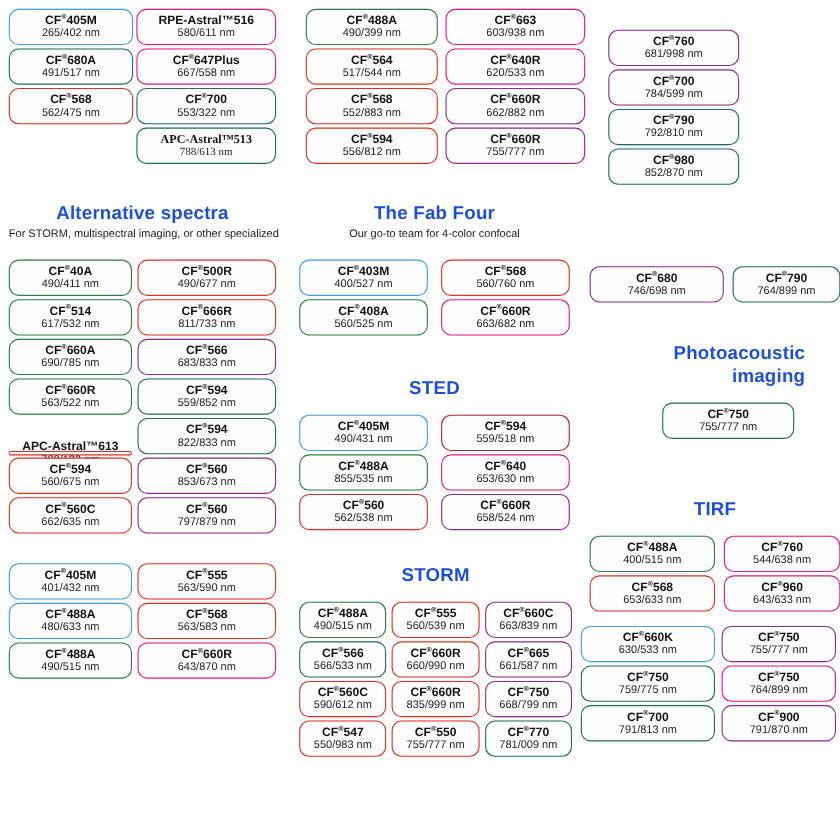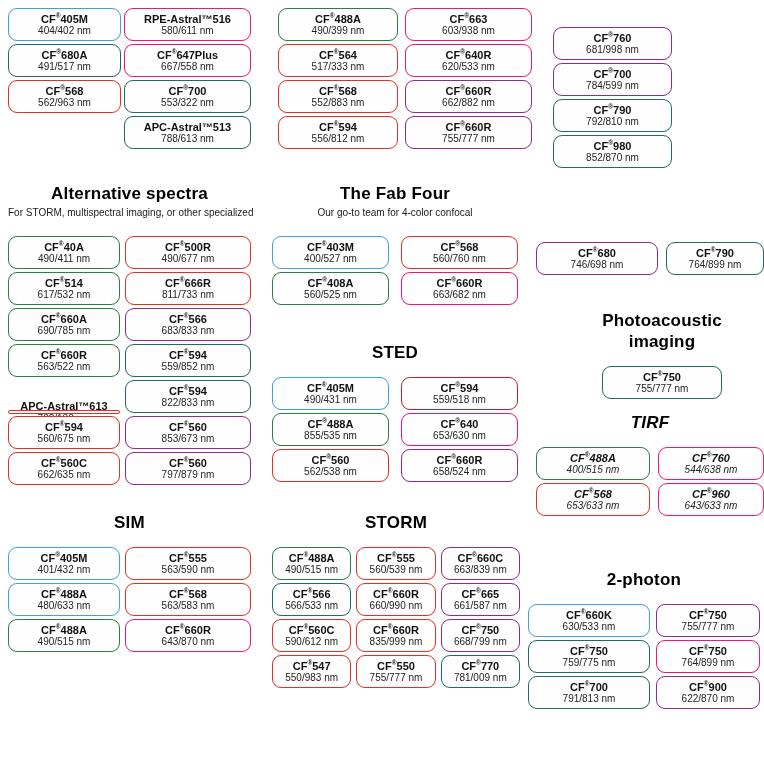--- a/index.html
+++ b/index.html
@@ -3,21 +3,21 @@
 <meta charset="utf-8">
 <style>
   html,body{margin:0;padding:0;background:#ffffff;}
   *{box-sizing:border-box;}
   #canvas{
     position:relative;width:764px;height:764px;background:#ffffff;overflow:hidden;
     font-family:"Liberation Sans","DejaVu Sans",sans-serif;
   }
   .group{position:absolute;}
   .gtitle{
-    font-size:17px;font-weight:bold;color:#000000;text-align:center;
+    font-size:17px;font-weight:bold;color:#1d4ed8;text-align:center;
     line-height:21px;margin:0 auto 2px auto;letter-spacing:0.2px;
   }
   .gsub{
     font-size:10px;color:#1a1a1a;text-align:center;line-height:14px;
     white-space:nowrap;margin-bottom:16px;
   }
   .gtitle.no-sub{margin-bottom:14px;}
   .pills{
     display:grid;grid-auto-rows:33px;row-gap:3px;column-gap:5px;
   }
@@ -31,61 +31,61 @@
   .pvalue{font-size:10px;color:#222;white-space:nowrap;}
 </style>
 </head>
 <body>
 
 <div id="canvas">
     <div class="group" style="left: 8px; top: 8px; width: 113px;">
       <div class="pills" style="grid-template-columns: 1fr; column-gap: 5px;">
         <div class="pill" style="border-color: rgb(63, 159, 224);">
           <div class="pname">CF<span class="reg">®</span>405M</div>
-          <div class="pvalue">404/402 nm</div>
+          <div class="pvalue">265/402 nm</div>
         </div>
         <div class="pill" style="border-color: rgb(34, 107, 99);">
           <div class="pname">CF<span class="reg">®</span>680A</div>
           <div class="pvalue">491/517 nm</div>
         </div>
         <div class="pill" style="border-color: rgb(224, 49, 39);">
           <div class="pname">CF<span class="reg">®</span>568</div>
-          <div class="pvalue">562/963 nm</div>
+          <div class="pvalue">562/475 nm</div>
         </div>
       </div>
     </div>
     <div class="group" style="left: 124px; top: 8px; width: 127px;">
       <div class="pills" style="grid-template-columns: 1fr; column-gap: 5px;">
         <div class="pill" style="border-color: rgb(234, 23, 119);">
           <div class="pname">RPE-Astral™516</div>
           <div class="pvalue">580/611 nm</div>
         </div>
         <div class="pill" style="border-color: rgb(234, 23, 119);">
           <div class="pname">CF<span class="reg">®</span>647Plus</div>
           <div class="pvalue">667/558 nm</div>
         </div>
         <div class="pill" style="border-color: rgb(34, 107, 99);">
           <div class="pname">CF<span class="reg">®</span>700</div>
           <div class="pvalue">553/322 nm</div>
         </div>
-        <div class="pill" style="border-color: rgb(34, 107, 99);">
+        <div class="pill" style="border-color: rgb(34, 107, 99); font-family: Liberation Serif, serif;">
           <div class="pname">APC-Astral™513</div>
           <div class="pvalue">788/613 nm</div>
         </div>
       </div>
     </div>
     <div class="group" style="left: 278px; top: 8px; width: 120px;">
       <div class="pills" style="grid-template-columns: 1fr; column-gap: 5px;">
         <div class="pill" style="border-color: rgb(46, 125, 70);">
           <div class="pname">CF<span class="reg">®</span>488A</div>
           <div class="pvalue">490/399 nm</div>
         </div>
         <div class="pill" style="border-color: rgb(224, 49, 39);">
           <div class="pname">CF<span class="reg">®</span>564</div>
-          <div class="pvalue">517/333 nm</div>
+          <div class="pvalue">517/544 nm</div>
         </div>
         <div class="pill" style="border-color: rgb(224, 49, 39);">
           <div class="pname">CF<span class="reg">®</span>568</div>
           <div class="pvalue">552/883 nm</div>
         </div>
         <div class="pill" style="border-color: rgb(224, 49, 39);">
           <div class="pname">CF<span class="reg">®</span>594</div>
           <div class="pvalue">556/812 nm</div>
         </div>
       </div>
@@ -220,21 +220,21 @@
           <div class="pname">CF<span class="reg">®</span>680</div>
           <div class="pvalue">746/698 nm</div>
         </div>
         <div class="pill" style="border-color: rgb(34, 107, 99);">
           <div class="pname">CF<span class="reg">®</span>790</div>
           <div class="pvalue">764/899 nm</div>
         </div>
       </div>
     </div>
     <div class="group" style="left: 562px; top: 310px; width: 200px;">
-      <div class="gtitle no-sub" style="max-width: 140px;">Photoacoustic imaging</div>
+      <div class="gtitle no-sub" style="max-width: 140px; text-align: right;">Photoacoustic imaging</div>
       <div class="pills" style="grid-template-columns: 1fr; column-gap: 5px; padding-right: 40px; padding-left: 40px;">
         <div class="pill" style="border-color: rgb(34, 107, 99);">
           <div class="pname">CF<span class="reg">®</span>750</div>
           <div class="pvalue">755/777 nm</div>
         </div>
       </div>
     </div>
     <div class="group" style="left: 272px; top: 342px; width: 246px;">
       <div class="gtitle no-sub">STED</div>
       <div class="pills" style="grid-template-columns: 1fr 1fr; column-gap: 12px;">
@@ -257,21 +257,21 @@
         <div class="pill" style="border-color: rgb(224, 49, 39);">
           <div class="pname">CF<span class="reg">®</span>560</div>
           <div class="pvalue">562/538 nm</div>
         </div>
         <div class="pill" style="border-color: rgb(141, 43, 145);">
           <div class="pname">CF<span class="reg">®</span>660R</div>
           <div class="pvalue">658/524 nm</div>
         </div>
       </div>
     </div>
-    <div class="group" style="left: 536px; top: 412px; width: 228px; font-style: italic;">
+    <div class="group" style="left: 536px; top: 452px; width: 228px;">
       <div class="gtitle no-sub">TIRF</div>
       <div class="pills" style="grid-template-columns: 114px 1fr; column-gap: 8px;">
         <div class="pill" style="border-color: rgb(46, 125, 70);">
           <div class="pname">CF<span class="reg">®</span>488A</div>
           <div class="pvalue">400/515 nm</div>
         </div>
         <div class="pill" style="border-color: rgb(234, 23, 119);">
           <div class="pname">CF<span class="reg">®</span>760</div>
           <div class="pvalue">544/638 nm</div>
         </div>
@@ -279,21 +279,20 @@
           <div class="pname">CF<span class="reg">®</span>568</div>
           <div class="pvalue">653/633 nm</div>
         </div>
         <div class="pill" style="border-color: rgb(234, 23, 119);">
           <div class="pname">CF<span class="reg">®</span>960</div>
           <div class="pvalue">643/633 nm</div>
         </div>
       </div>
     </div>
     <div class="group" style="left: 8px; top: 512px; width: 243px;">
-      <div class="gtitle no-sub">SIM</div>
       <div class="pills" style="grid-template-columns: 112px 1fr; column-gap: 5px;">
         <div class="pill" style="border-color: rgb(63, 159, 224);">
           <div class="pname">CF<span class="reg">®</span>405M</div>
           <div class="pvalue">401/432 nm</div>
         </div>
         <div class="pill" style="border-color: rgb(224, 49, 39);">
           <div class="pname">CF<span class="reg">®</span>555</div>
           <div class="pvalue">563/590 nm</div>
         </div>
         <div class="pill" style="border-color: rgb(63, 159, 224);">
@@ -361,21 +360,20 @@
           <div class="pname">CF<span class="reg">®</span>550</div>
           <div class="pvalue">755/777 nm</div>
         </div>
         <div class="pill" style="border-color: rgb(34, 107, 99);">
           <div class="pname">CF<span class="reg">®</span>770</div>
           <div class="pvalue">781/009 nm</div>
         </div>
       </div>
     </div>
     <div class="group" style="left: 528px; top: 569px; width: 232px;">
-      <div class="gtitle no-sub">2-photon</div>
       <div class="pills" style="grid-template-columns: 122px 1fr; column-gap: 6px;">
         <div class="pill" style="border-color: rgb(63, 159, 224);">
           <div class="pname">CF<span class="reg">®</span>660K</div>
           <div class="pvalue">630/533 nm</div>
         </div>
         <div class="pill" style="border-color: rgb(141, 43, 145);">
           <div class="pname">CF<span class="reg">®</span>750</div>
           <div class="pvalue">755/777 nm</div>
         </div>
         <div class="pill" style="border-color: rgb(34, 107, 99);">
@@ -385,17 +383,17 @@
         <div class="pill" style="border-color: rgb(234, 23, 119);">
           <div class="pname">CF<span class="reg">®</span>750</div>
           <div class="pvalue">764/899 nm</div>
         </div>
         <div class="pill" style="border-color: rgb(34, 107, 99);">
           <div class="pname">CF<span class="reg">®</span>700</div>
           <div class="pvalue">791/813 nm</div>
         </div>
         <div class="pill" style="border-color: rgb(141, 43, 145);">
           <div class="pname">CF<span class="reg">®</span>900</div>
-          <div class="pvalue">622/870 nm</div>
+          <div class="pvalue">791/870 nm</div>
         </div>
       </div>
     </div>
   </div>
 
 </body></html>

